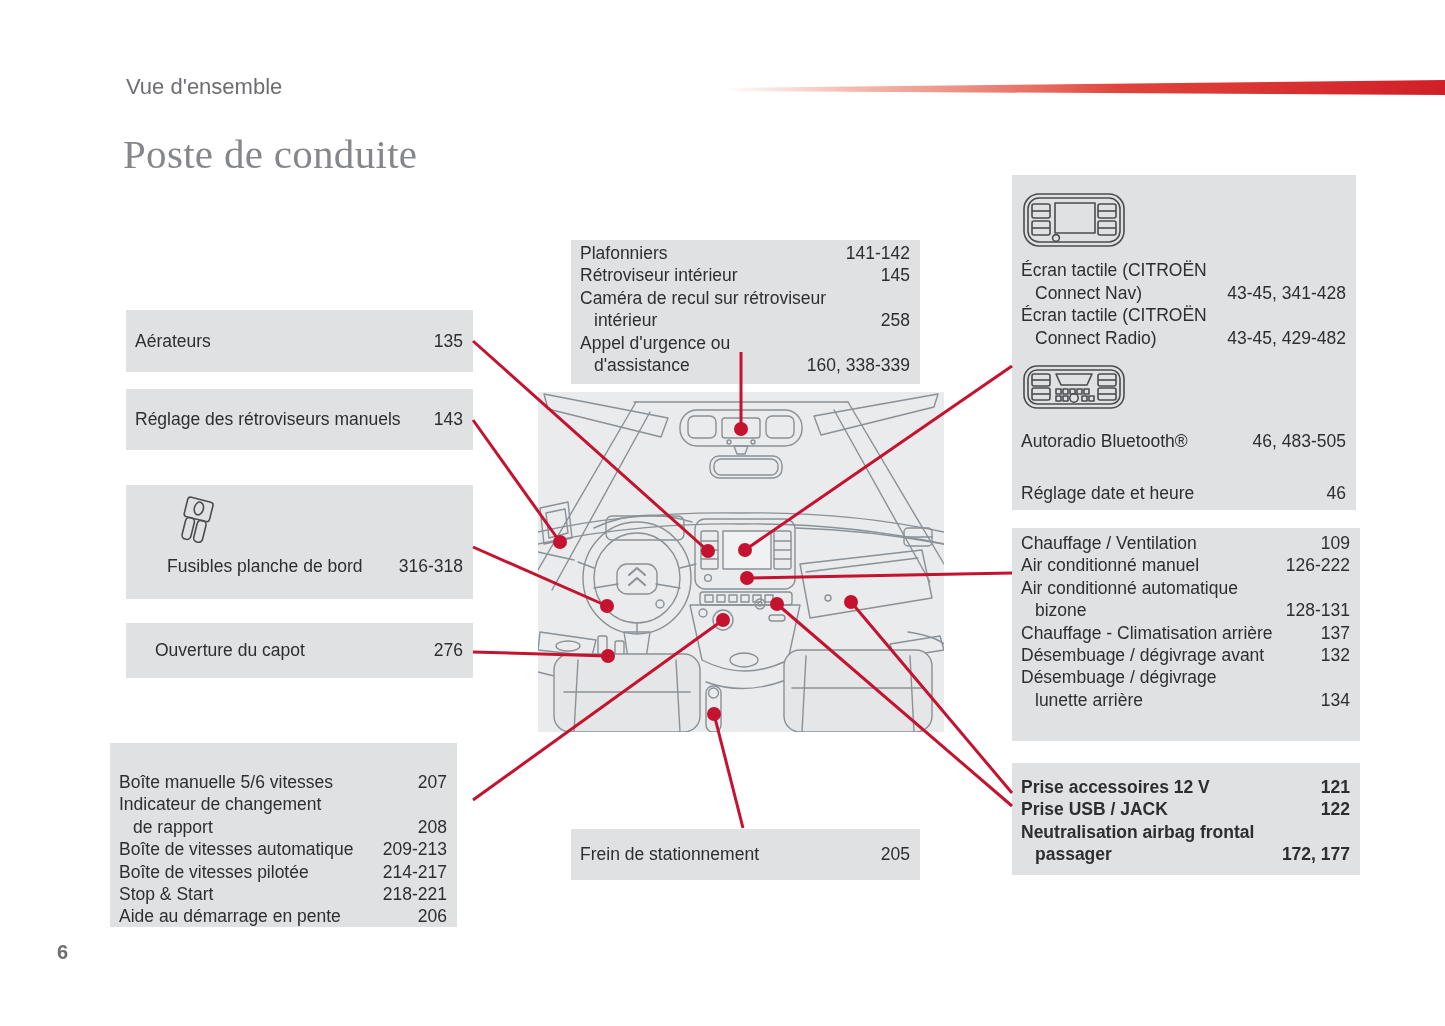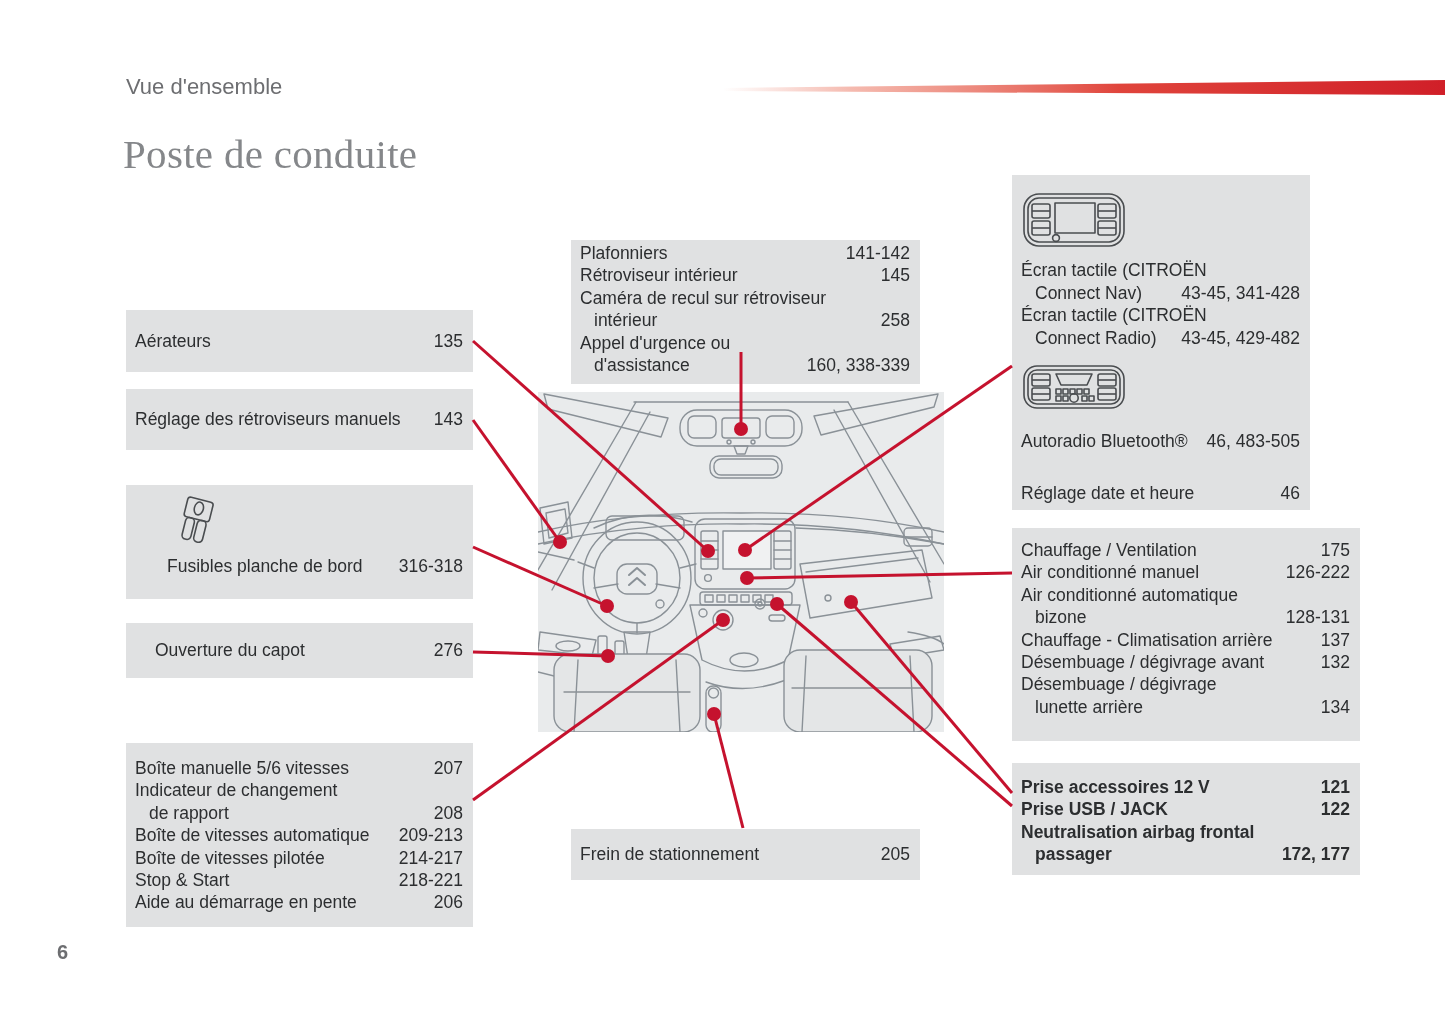--- a/index.html
+++ b/index.html
@@ -29,29 +29,29 @@
   .row{display:flex;justify-content:space-between;align-items:baseline;padding:0 10px 0 9px;width:100%;box-sizing:border-box;}
   .row .lbl{white-space:nowrap;}
   .row .lbl.ind{padding-left:14px;}
   .row .pg{white-space:nowrap;padding-left:6px;}
 
   #box-aerateurs{left:126px;top:310px;width:347px;height:62px;}
   #box-retro{left:126px;top:389px;width:347px;height:61px;}
   #box-fusibles{left:126px;top:485px;width:347px;height:114px;padding-top:8px;padding-left:32px;}
   #box-fusibles .icon-wrap{margin:0 0 6px 10px;height:56px;}
   #box-capot{left:126px;top:623px;width:347px;height:55px;padding-left:20px;}
-  #box-boite{left:126px;top:743px;width:347px;height:184px;padding-top:14px;}
+  #box-boite{left:110px;top:743px;width:347px;height:184px;padding-top:28px;}
   #box-plafond{left:571px;top:208px;width:349px;height:144px;padding-top:2px;margin-top:32px;}
   #box-frein{left:571px;top:829px;width:349px;height:51px;}
-  #box-ecran{left:1012px;top:175px;width:298px;height:335px;padding-top:15px;}
+  #box-ecran{left:1012px;top:175px;width:344px;height:335px;padding-top:15px;}
   #box-ecran .icon-wrap{margin-left:10px;}
   #box-ecran .gap-sm{height:4px;}
   #box-ecran .gap-md{height:14px;}
   #box-ecran .gap-lg{height:29px;}
-  #box-chauffage{left:1012px;top:528px;width:348px;height:213px;padding-top:11px;}
+  #box-chauffage{left:1012px;top:528px;width:348px;height:213px;padding-top:4px;}
   #box-prises{left:1012px;top:763px;width:348px;height:112px;padding-top:13px;font-weight:bold;}
 
   #illustration{position:absolute;left:538px;top:392px;width:406px;height:340px;}
   #overlay{position:absolute;left:0;top:0;width:1445px;height:1026px;pointer-events:none;}
   .red-line{stroke:var(--accent-red);stroke-width:3;fill:none;}
   .red-dot{fill:var(--accent-red);stroke:none;}
   .art{stroke:var(--line-art);fill:none;stroke-width:1.4;stroke-linejoin:round;stroke-linecap:round;}
   .art-fill{fill:#e4e6e7;}
   .icon-stroke{stroke:#4a4d50;fill:none;stroke-width:1.6;stroke-linejoin:round;}
 </style>
@@ -248,21 +248,21 @@
   <div class="gap-lg"></div>
   <div class="row">
       <span class="lbl">Réglage date et heure</span>
       <span class="pg">46</span>
     </div>
 </div>
 
 <div class="box" id="box-chauffage">
   <div class="row">
       <span class="lbl">Chauffage / Ventilation</span>
-      <span class="pg">175</span>
+      <span class="pg">109</span>
     </div>
   <div class="row">
       <span class="lbl">Air conditionné manuel</span>
       <span class="pg">126-222</span>
     </div>
   <div class="row">
       <span class="lbl">Air conditionné automatique</span>
       <span class="pg"></span>
     </div>
   <div class="row">

